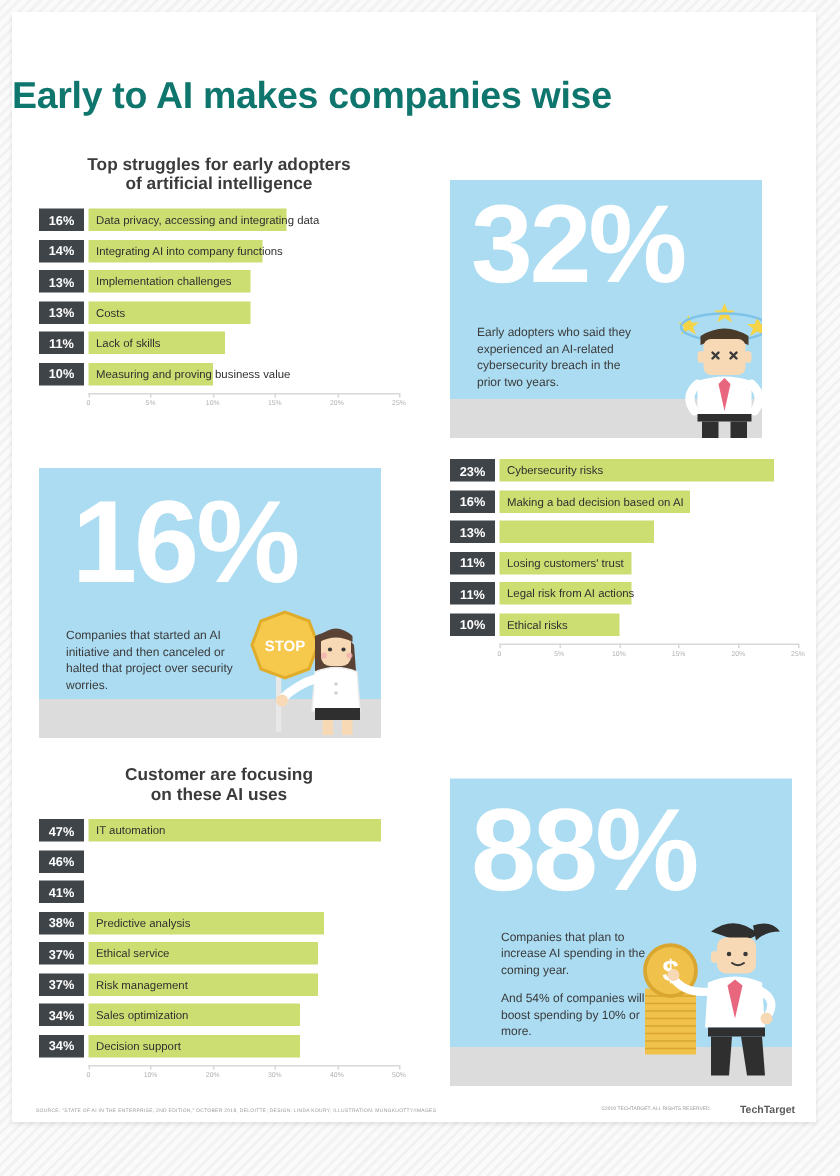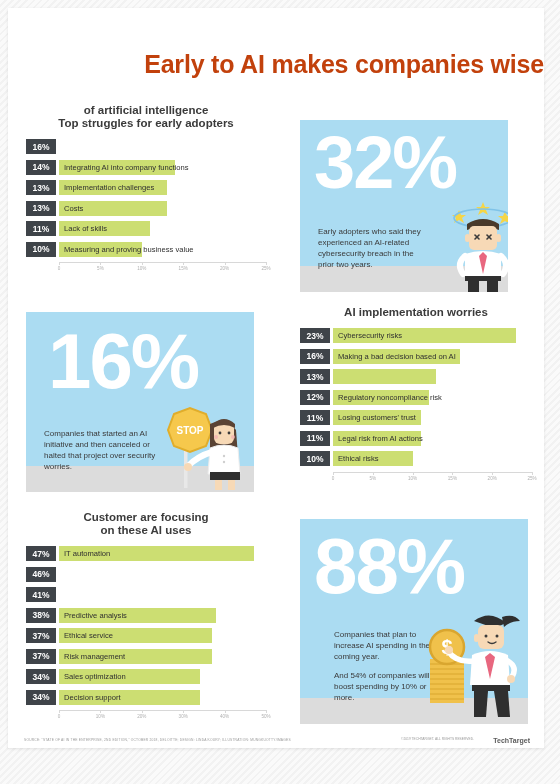--- a/index.html
+++ b/index.html
@@ -15,22 +15,22 @@
     background:
       repeating-linear-gradient(-45deg,#f2f2f2 0 2px,#fafafa 2px 5px);
   }
   #sheet{
     position:absolute;left:8px;top:8px;width:536px;height:740px;
     background:#ffffff;
     box-shadow:0 1px 3px rgba(0,0,0,.10);
   }
   
   .title{
-    position:absolute;left:0;top:42px;width:536px;text-align:right;
-    font-size:25px;font-weight:bold;color:#c2410c;letter-spacing:-.2px;
+    position:absolute;left:0;top:42px;width:536px;text-align:left;
+    font-size:25px;font-weight:bold;color:#0f766e;letter-spacing:-.2px;
   }
   
   .panel{position:absolute;}
   .chart-title{
     text-align:center;font-size:11.5px;font-weight:bold;color:#3b3b3b;
     line-height:13px;margin-bottom:9px;
   }
   .bars{position:relative;}
   .barrow{display:flex;align-items:center;height:15px;margin-bottom:5.5px;}
   .pct{
@@ -62,21 +62,21 @@
     position:absolute;background:#abdcf2;overflow:hidden;
   }
   .stat .ground{
     position:absolute;left:0;right:0;bottom:0;height:26px;background:#dcdcdc;
   }
   .bignum{
     position:absolute;color:#ffffff;font-weight:bold;line-height:1;
     letter-spacing:-2px;
   }
   .statcopy{
-    position:absolute;font-size:8px;line-height:11px;color:#3a3a3a;margin-top:10px;
+    position:absolute;font-size:8px;line-height:11px;color:#3a3a3a;
   }
   .statcopy p{margin:0 0 8px 0;}
   .figure{position:absolute;}
   
   .source{
     position:absolute;left:16px;bottom:6px;
     font-size:3.3px;color:#9a9a9a;letter-spacing:.2px;white-space:nowrap;
   }
   .credit{
     position:absolute;right:70px;bottom:7px;
@@ -90,26 +90,30 @@
 </head>
 <body>
 
 <div id="page">
 <div id="sheet">
 
   <div class="title">Early to AI makes companies wise</div>
 
   <div class="panel" style="left:18px;top:96px;width:240px;">
     <div class="chart-title">
+      <div>Top struggles for early adopters</div>
       <div>of artificial intelligence</div>
-      <div>Top struggles for early adopters</div>
     </div>
     <div class="bars" id="bars-0">
           <div class="barrow">
             <div class="pct">16%</div>
+            <div class="bartrack">
+              <div class="bar" style="width: 64%; background: rgb(204, 222, 114);"></div>
+              <div class="barlabel">Data privacy, accessing and integrating data</div>
+            </div>
           </div>
           <div class="barrow">
             <div class="pct">14%</div>
             <div class="bartrack">
               <div class="bar" style="width: 56%; background: rgb(204, 222, 114);"></div>
               <div class="barlabel">Integrating AI into company functions</div>
             </div>
           </div>
           <div class="barrow">
             <div class="pct">13%</div>
@@ -241,49 +245,39 @@
 
         <rect x="58" y="72" width="30" height="8" fill="#2f2f2f"></rect>
 
         <rect x="63" y="80" width="7" height="10" fill="#f7d9b6"></rect>
         <rect x="76" y="80" width="7" height="10" fill="#f7d9b6"></rect>
       </svg>
     </div>
   </div>
 
   <div class="panel" style="left:292px;top:298px;width:232px;">
-    <div class="chart-title">
-      <div>AI implementation worries</div>
-    </div>
     <div class="bars" id="bars-1">
           <div class="barrow">
             <div class="pct">23%</div>
             <div class="bartrack">
               <div class="bar" style="width: 92%; background: rgb(204, 222, 114);"></div>
               <div class="barlabel">Cybersecurity risks</div>
             </div>
           </div>
           <div class="barrow">
             <div class="pct">16%</div>
             <div class="bartrack">
               <div class="bar" style="width: 64%; background: rgb(204, 222, 114);"></div>
               <div class="barlabel">Making a bad decision based on AI</div>
             </div>
           </div>
           <div class="barrow">
             <div class="pct">13%</div>
             <div class="bartrack">
               <div class="bar" style="width: 52%; background: rgb(204, 222, 114);"></div>
-            </div>
-          </div>
-          <div class="barrow">
-            <div class="pct">12%</div>
-            <div class="bartrack">
-              <div class="bar" style="width: 48%; background: rgb(204, 222, 114);"></div>
-              <div class="barlabel">Regulatory noncompliance risk</div>
             </div>
           </div>
           <div class="barrow">
             <div class="pct">11%</div>
             <div class="bartrack">
               <div class="bar" style="width: 44%; background: rgb(204, 222, 114);"></div>
               <div class="barlabel">Losing customers' trust</div>
             </div>
           </div>
           <div class="barrow">

